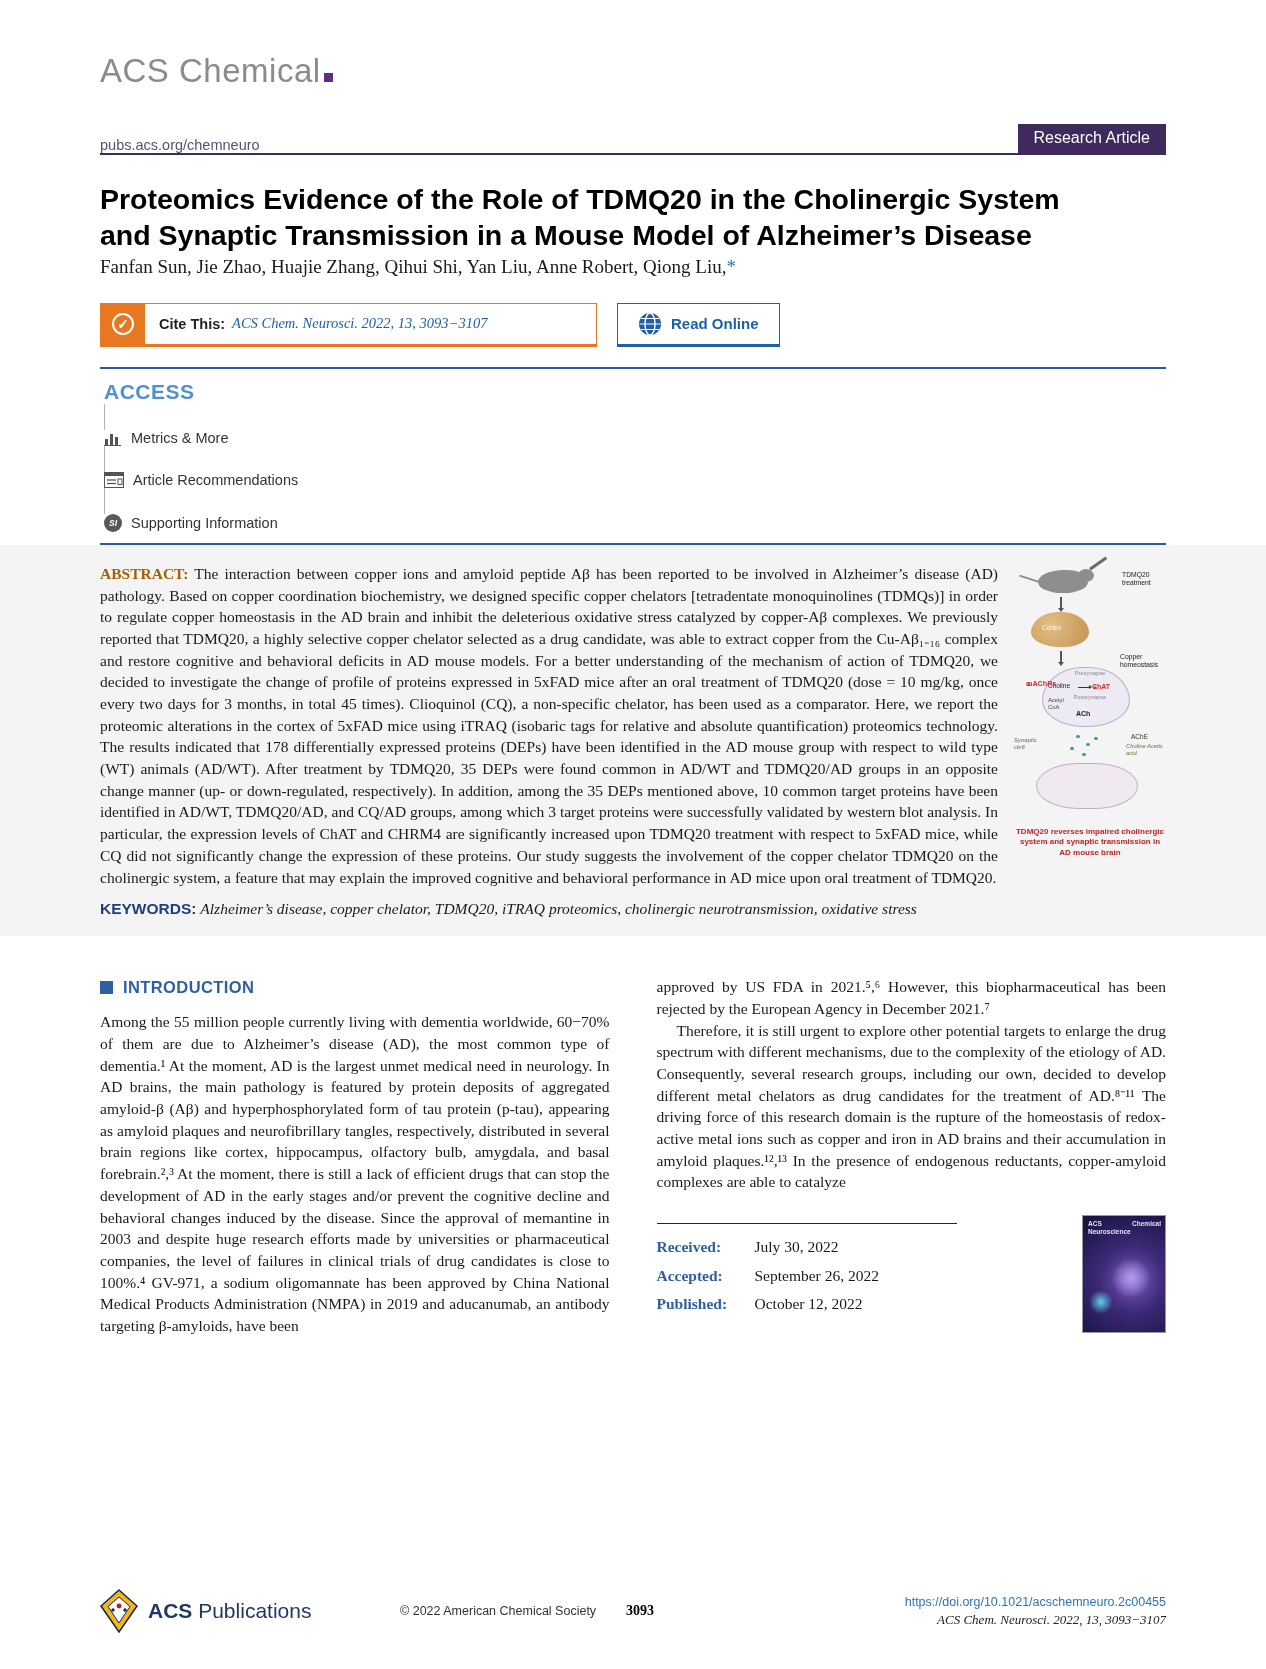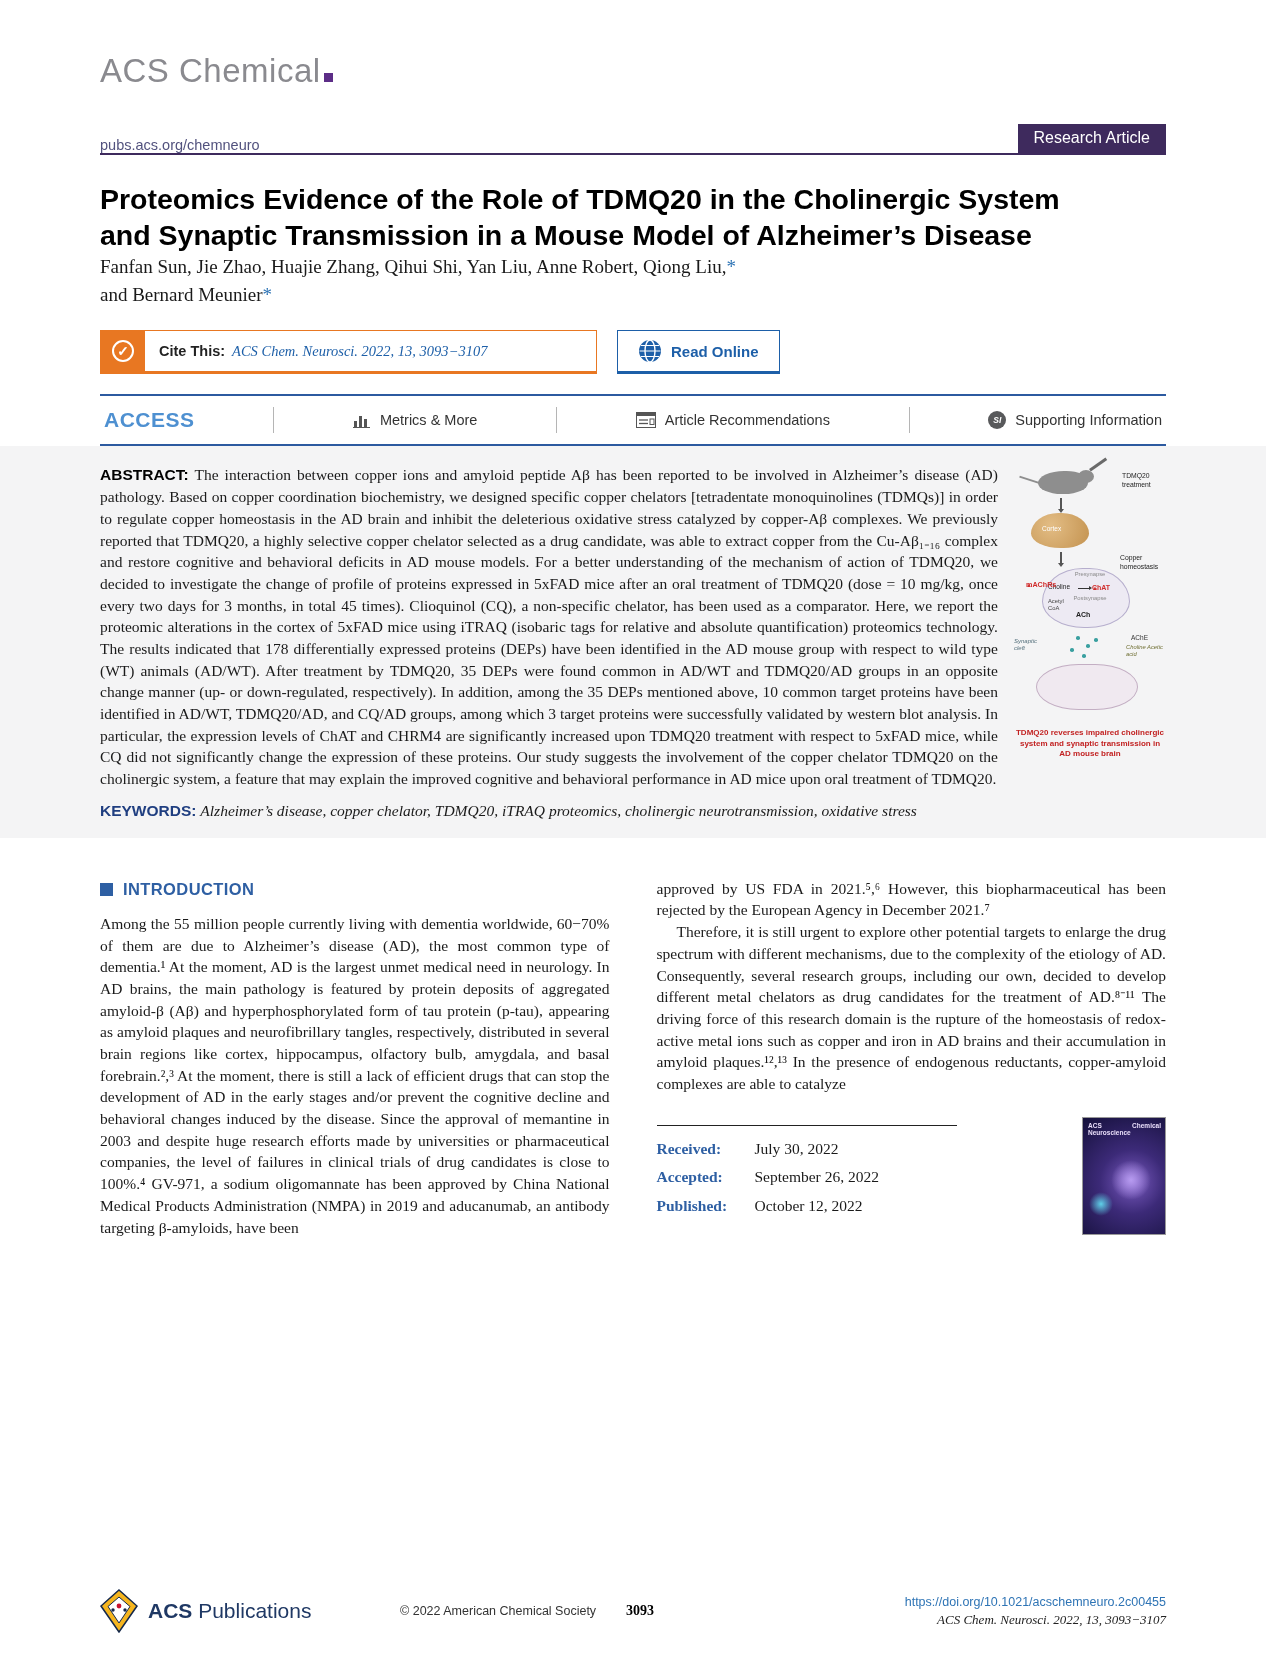--- a/index.html
+++ b/index.html
@@ -28,29 +28,29 @@
   .cite-icon-box { width:44px; background:#e87722; display:flex; align-items:center; justify-content:center; flex:0 0 44px; }
   .cite-check { width:22px; height:22px; border-radius:50%; border:2px solid #fff; color:#fff; font-family:"Liberation Sans", sans-serif; font-size:14px; font-weight:bold; display:flex; align-items:center; justify-content:center; }
   .cite-text { display:flex; align-items:center; gap:7px; padding:9px 14px; font-size:14.5px; white-space:nowrap; }
   .cite-label { font-family:"Liberation Sans", sans-serif; font-weight:bold; color:#222; }
   .cite-ref { font-style:italic; color:#1d5fa8; }
   .read-online { display:flex; align-items:center; gap:9px; border:1px solid #1d5fa8; border-bottom:3px solid #1d5fa8; padding:8px 20px; cursor:pointer; background:#fff; }
   .read-online-label { font-family:"Liberation Sans", sans-serif; font-weight:bold; font-size:15px; color:#1d5fa8; }
   
   .blue-rule { border:none; border-top:2px solid #2c5aa0; }
   .rule-top { margin-top:20px; }
-  .access-bar { display:flex; align-items:center; justify-content:space-between; padding:11px 4px; font-family:"Liberation Sans", sans-serif; }
+  .access-bar { display:flex; justify-content:space-between; padding:11px 4px; font-family:"Liberation Sans", sans-serif;flex-direction:column; }
   .access-word { font-size:21px; font-weight:bold; color:#4e90d1; letter-spacing:0.5px; cursor:pointer; }
   .vsep { width:1px; height:26px; background:#b5b5b5; }
   .access-item { display:flex; align-items:center; gap:9px; font-size:14.5px; color:#333; cursor:pointer; }
   .si-circle { width:18px; height:18px; border-radius:50%; background:#58595b; color:#fff; font-size:8.5px; font-weight:bold; font-style:italic; display:flex; align-items:center; justify-content:center; }
   
   .abstract-box { background:#f4f4f5; margin:0 -100px; padding:18px 100px 18px; }
   .abstract-p { font-size:15.5px; line-height:1.40; text-align:justify; }
-  .abs-label { font-family:Liberation Sans, sans-serif; font-weight:bold; color:#000000;margin-top:16px; }
+  .abs-label { font-family:Liberation Serif, serif; font-weight:bold; color:#a16207;margin-top:16px; }
   .keywords-p { font-size:15.5px; margin-top:12px; }
   .kw-label { font-family:"Liberation Sans", sans-serif; font-weight:bold; color:#1f3e80; font-style:normal; }
   .kw-text { font-style:italic; }
   
   .graphic { float:right; width:152px; height:302px; margin:2px 0 8px 16px; position:relative; font-family:"Liberation Sans", sans-serif; }
   .graphic * { position:absolute; }
   .mouse-body { left:24px; top:5px; width:50px; height:23px; background:#8e8e8e; border-radius:55% 45% 50% 50%; }
   .mouse-head { left:64px; top:4px; width:16px; height:13px; background:#8e8e8e; border-radius:50%; }
   .mouse-tail { left:5px; top:13px; width:22px; height:2px; background:#8e8e8e; transform:rotate(18deg); }
   .syringe { left:74px; top:-3px; width:20px; height:2.5px; background:#6a6a6a; transform:rotate(-35deg); }
@@ -123,21 +123,20 @@
 
   <div class="url-row">
     <a class="site-url">pubs.acs.org/chemneuro</a>
     <div class="badge">Research Article</div>
   </div>
   <hr class="purple-rule">
 
   <h1 class="title">Proteomics Evidence of the Role of TDMQ20 in the Cholinergic System and Synaptic Transmission in a Mouse Model of Alzheimer’s Disease</h1>
   <div class="authors">
     <div><span>Fanfan Sun, Jie Zhao, Huajie Zhang, Qihui Shi, Yan Liu, Anne Robert, Qiong Liu,</span><span class="star">*</span></div>
-    <div><span>and Bernard Meunier</span><span class="star">*</span></div>
   </div>
 
   <div class="cite-row">
     <div class="cite-strip">
       <div class="cite-icon-box">
           <span class="cite-check">✓</span>
         </div>
       <div class="cite-text">
         <span class="cite-label">Cite This:</span>
         <span class="cite-ref">ACS Chem. Neurosci. 2022, 13, 3093−3107</span>

